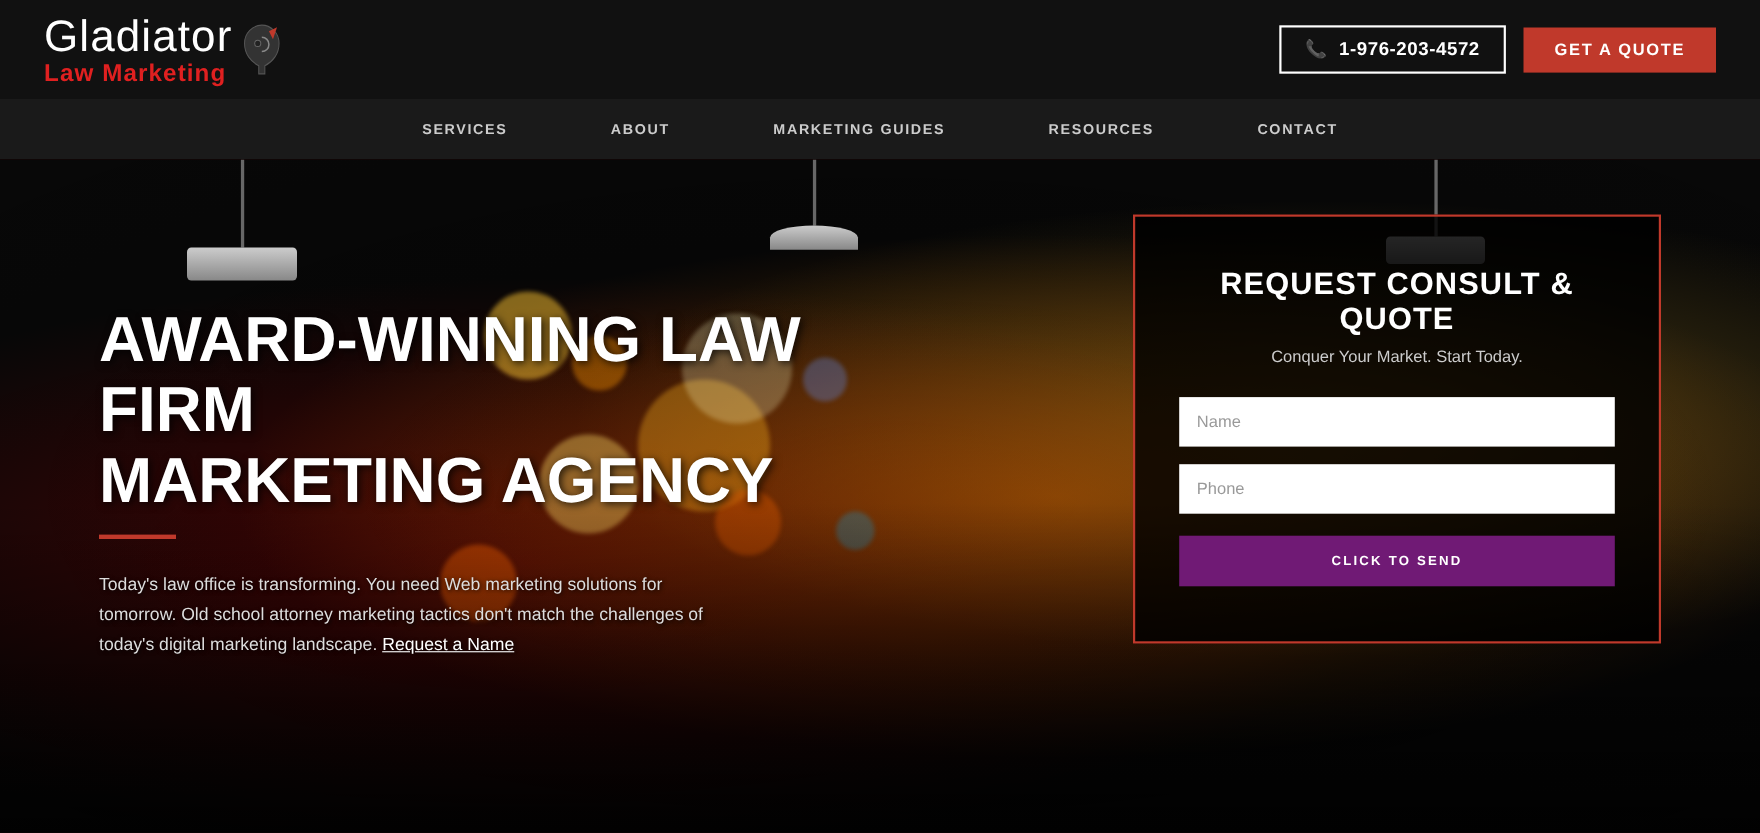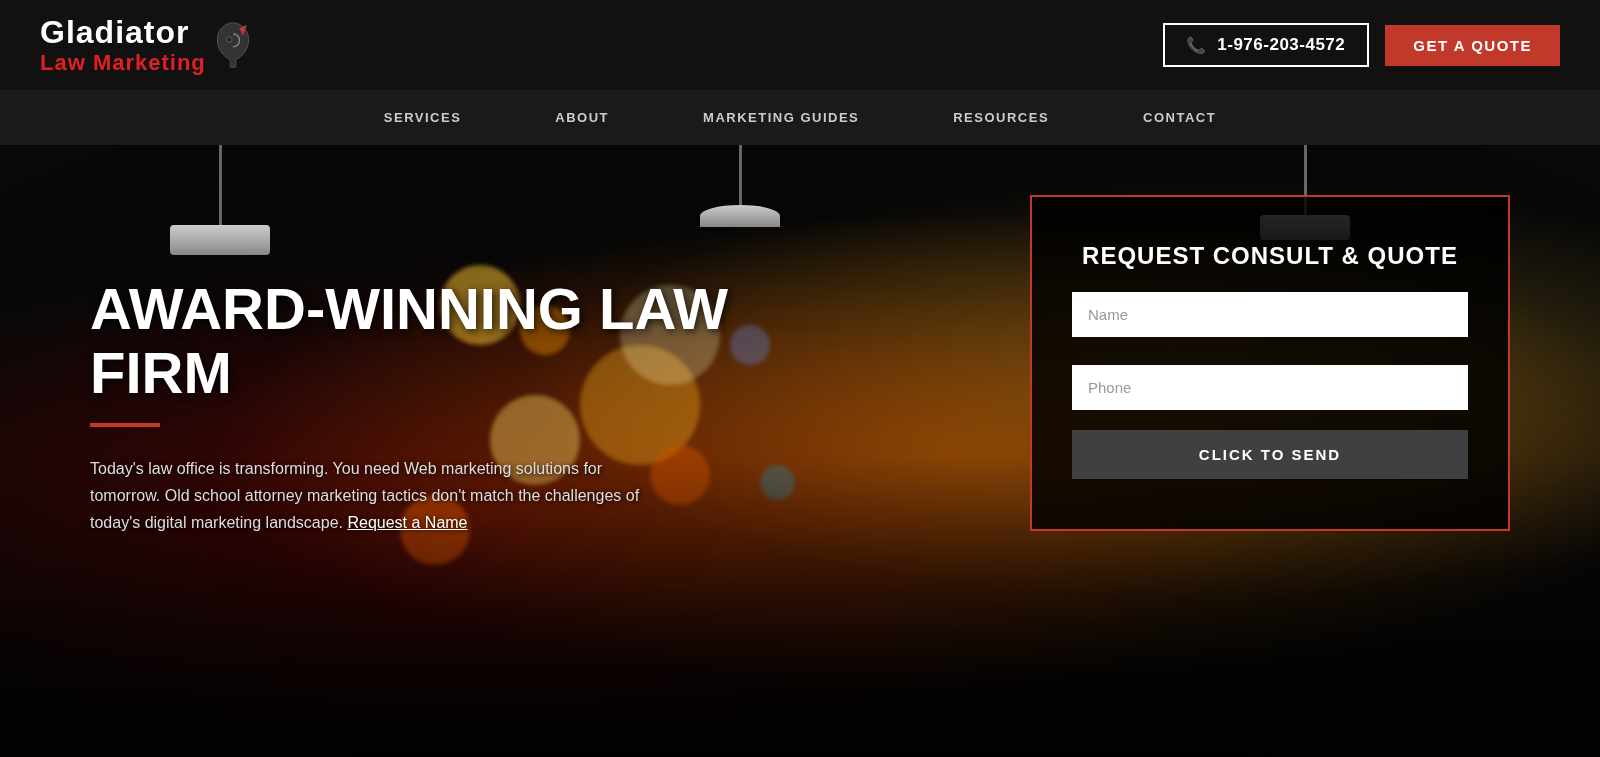--- a/index.html
+++ b/index.html
@@ -24,22 +24,22 @@
     .logo-area {
       display: flex;
       align-items: center;
     }
 
     .logo-text {
       line-height: 1.1;
     }
 
     .logo-gladiator {
-      font-size: 32px;
-      font-weight: 700;
+      font-size: 40px;
+      font-weight: 400;
       color: #fff;
       letter-spacing: 1px;
     }
 
     .logo-law {
       font-size: 22px;
       font-weight: 700;
       color: #e02020;
       letter-spacing: 1px;
     }
@@ -205,21 +205,21 @@
       top: 50px;
       width: 480px;
       background: rgba(0, 0, 0, 0.82);
       border: 2px solid #c0392b;
       padding: 45px 40px 50px;
       z-index: 10;
     }
 
     .form-title {
       color: #fff;
-      font-size: 24px;
+      font-size: 28px;
       font-weight: 700;
       text-align: center;
       text-transform: uppercase;
       letter-spacing: 1px;
       margin-bottom: 10px;
     }
 
     .form-subtitle {
       color: #ccc;
       font-size: 15px;
@@ -229,34 +229,33 @@
 
     .form-input {
       width: 100%;
       padding: 14px 16px;
       font-size: 15px;
       color: #0f766e;
       background: #fff;
       border: none;
       margin-bottom: 16px;
       outline: none;
-      margin-top: 12px;
     }
 
     .form-input::placeholder {
       color: #999;
     }
 
     .form-submit {
       width: 100%;
-      background: #404040;
+      background: #701a75;
       color: #fff;
       border: none;
       padding: 16px;
-      font-size: 15px;
+      font-size: 12px;
       font-weight: 700;
       letter-spacing: 2px;
       text-transform: uppercase;
       cursor: pointer;
       margin-top: 4px;
     }
 
     
     .bokeh {
       position: absolute;
@@ -334,30 +333,32 @@
   <div class="light light-3">
     <div class="light-stem" style="height:70px;width:3px;"></div>
     <div class="light-shade" style="width:90px;height:25px;border-radius:4px;"></div>
   </div>
 
   <div class="silhouettes"></div>
 
   <div class="hero-content">
     <h1 class="hero-title">
       <span>AWARD-WINNING LAW FIRM</span><br>
+      <span>MARKETING AGENCY</span>
     </h1>
     <div class="hero-divider"></div>
     <p class="hero-desc">
       <span>Today's law office is transforming. You need Web marketing solutions for tomorrow. Old school attorney marketing tactics don't match the challenges of today's digital marketing landscape.</span>
       <a class="hero-link">Request a Name</a>
     </p>
   </div>
 
   <div class="hero-form-panel">
     <h2 class="form-title">REQUEST CONSULT &amp; QUOTE</h2>
+    <p class="form-subtitle">Conquer Your Market. Start Today.</p>
 
     <input class="form-input" type="text" placeholder="Name" style="">
 
     <input class="form-input" type="tel" placeholder="Phone" style="">
 
     <button class="form-submit">CLICK TO SEND</button>
   </div>
 </section>
 
 </body></html>

